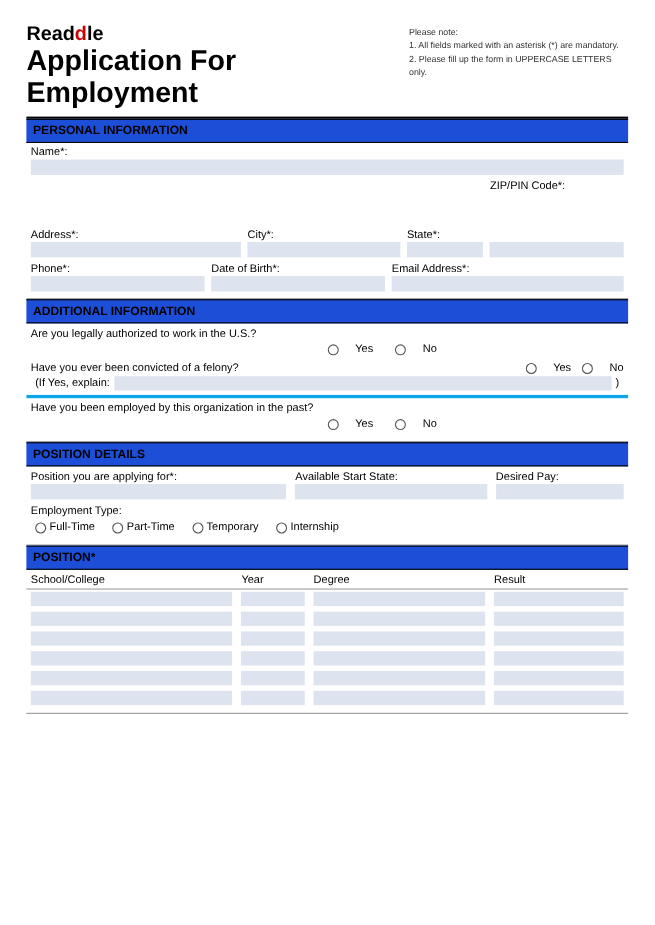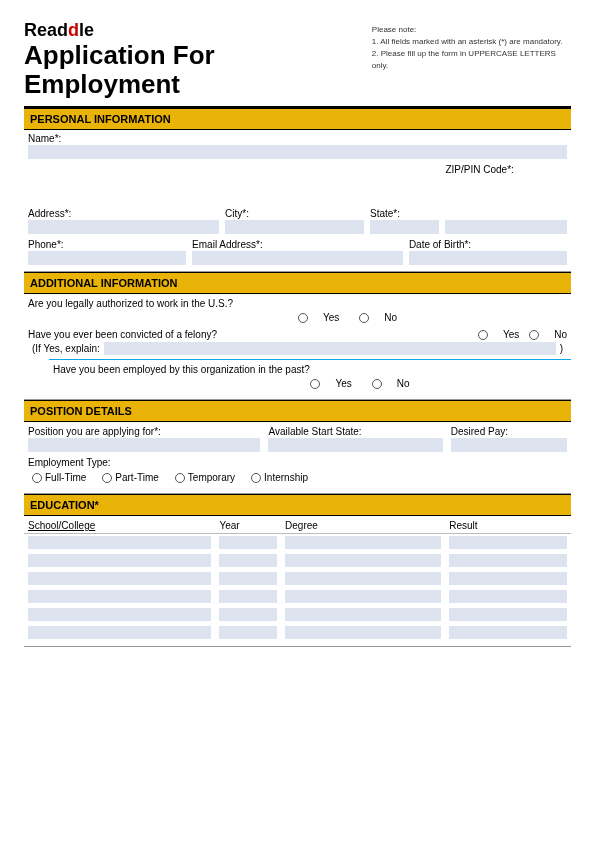--- a/index.html
+++ b/index.html
@@ -36,21 +36,21 @@
     }
     .header-right {
       font-size: 8px;
       color: #333;
       text-align: left;
       padding-top: 4px;
       max-width: 200px;
       line-height: 1.5;
     }
     .section-header {
-      background-color: #eab308;
+      background-color: #1d4ed8;
       font-weight: bold;
       font-size: 11px;
       padding: 4px 6px;
       border-top: 1px solid #000;
       border-bottom: 1px solid #000;
       margin-top: 0;
     }
     .form-section {
       border-bottom: 1px solid #999;
       padding-bottom: 4px;
@@ -133,21 +133,21 @@
     .edu-table td {
       padding: 2px 4px;
       height: 18px;
     }
     .edu-table td .cell-input {
       background: #dde3ef;
       width: 100%;
       height: 13px;
       display: block;
     }
-    .edu-col-school { width: 35%; text-decoration: underline; }
+    .edu-col-school { width: 35%; }
     .edu-col-year { width: 12%; }
     .edu-col-degree { width: 30%; }
     .edu-col-result { width: 23%; }
 
     .employment-type-row {
       display: flex;
       align-items: flex-end;
       padding: 4px 4px 6px 4px;
       gap: 16px;
       font-size: 10px;
@@ -219,26 +219,26 @@
       <div class="field-label">ZIP/PIN Code*:</div>
       <div class="field-input"></div>
     </div>
   </div>
 
   <div class="field-row">
     <div class="field-group" style="flex:1.5;">
       <div class="field-label">Phone*:</div>
       <div class="field-input"></div>
     </div>
+    <div class="field-group" style="flex:1.5;">
+      <div class="field-label">Date of Birth*:</div>
+      <div class="field-input"></div>
+    </div>
     <div class="field-group" style="flex:2;">
       <div class="field-label">Email Address*:</div>
-      <div class="field-input"></div>
-    </div>
-    <div class="field-group" style="flex:1.5;">
-      <div class="field-label">Date of Birth*:</div>
       <div class="field-input"></div>
     </div>
   </div>
 </div>
 
 <div class="form-section">
   <div class="section-header">ADDITIONAL INFORMATION</div>
 
   <div style="padding: 4px 4px 0 4px;">
     <div class="question-text">Are you legally authorized to work in the U.S.?</div>
@@ -268,21 +268,21 @@
         </div>
       </div>
     </div>
     <div class="explain-row">
       <span>(If Yes, explain:</span>
       <div class="explain-input"></div>
       <span>)</span>
     </div>
   </div>
 
-  <div style="padding: 4px 4px 4px 4px; border-top: 1px solid #0ea5e9; margin-left: 25px;">
+  <div style="padding: 4px 4px 4px 4px; border-top: 3px solid #0ea5e9;">
     <div class="question-text">Have you been employed by this organization in the past?</div>
     <div style="display:flex; justify-content: center; gap: 20px; padding: 3px 0 2px 100px;">
       <div class="radio-option">
         <span class="radio-circle"></span>
         <span>Yes</span>
       </div>
       <div class="radio-option">
         <span class="radio-circle"></span>
         <span>No</span>
       </div>
@@ -325,21 +325,21 @@
       </div>
       <div class="radio-option-inline">
         <span class="radio-circle"></span>
         <span>Internship</span>
       </div>
     </div>
   </div>
 </div>
 
 <div class="form-section">
-  <div class="section-header">EDUCATION*</div>
+  <div class="section-header">POSITION*</div>
   <table class="edu-table">
     <thead>
       <tr>
         <th class="edu-col-school">School/College</th>
         <th class="edu-col-year">Year</th>
         <th class="edu-col-degree">Degree</th>
         <th class="edu-col-result">Result</th>
       </tr>
     </thead>
     <tbody>

